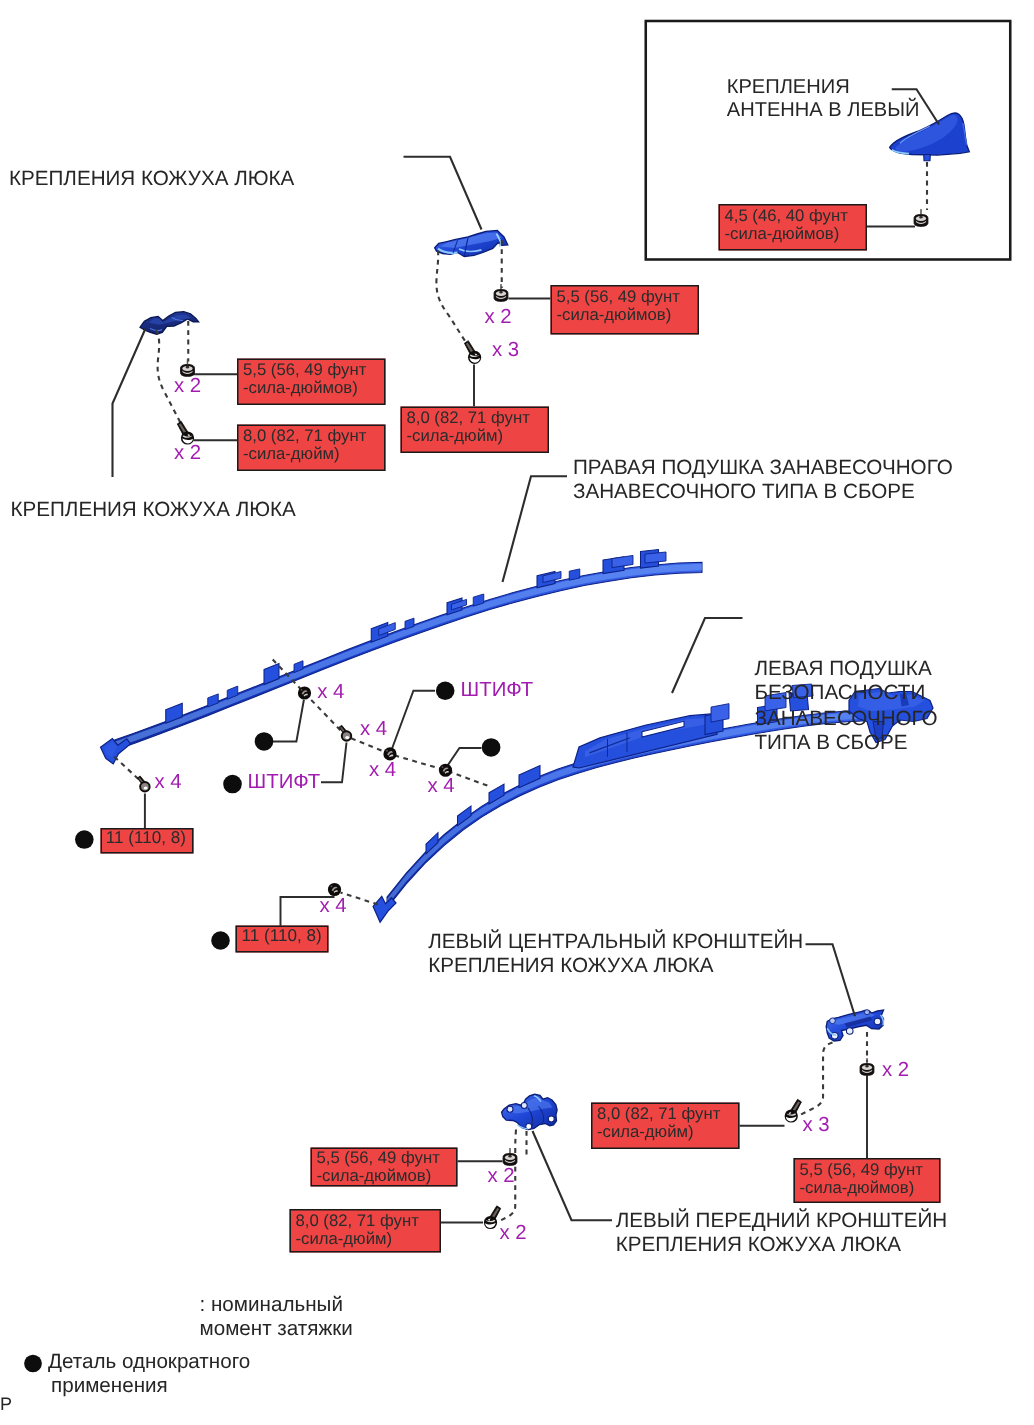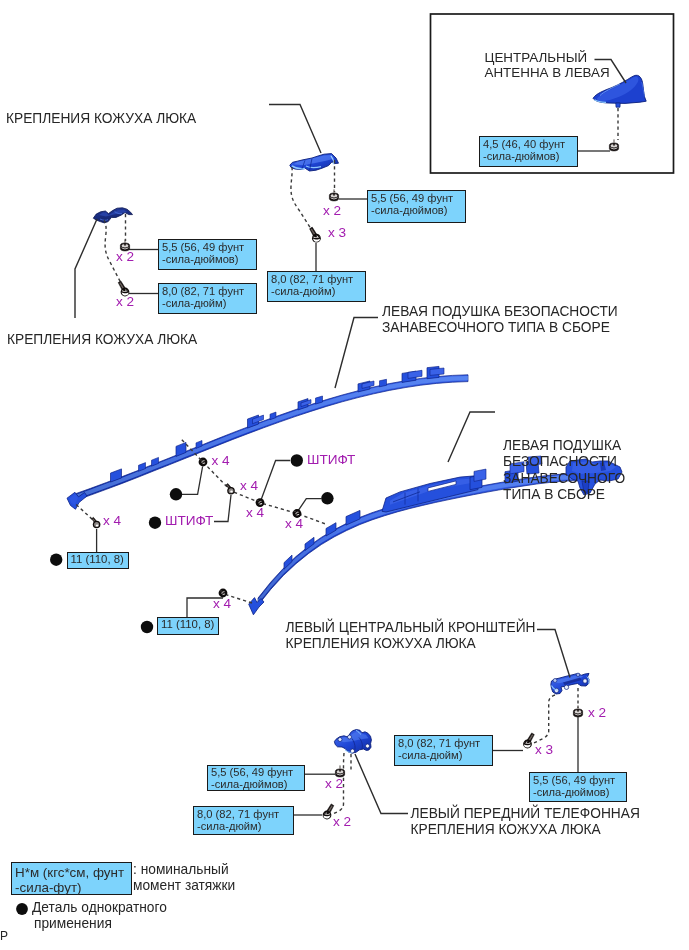--- a/index.html
+++ b/index.html
@@ -1,21 +1,21 @@
 <!DOCTYPE html>
 <html><head>
 <meta charset="utf-8">
 <style>
   html,body{margin:0;padding:0;background:#fff;}
   body{width:689px;height:950px;position:relative;overflow:hidden;
        font-family:"Liberation Sans", sans-serif; color:#231f20;}
   #stage{position:absolute;left:0;top:0;width:689px;height:950px;}
   .lbl{position:absolute;font-size:13.75px;line-height:16.4px;letter-spacing:0px;
        white-space:pre;color:#262626;}
-  .tbox{position:absolute;border:1.6px solid #1a1a1a;background:#7dd3fc;box-sizing:border-box;}
+  .tbox{position:absolute;border:1.6px solid #1a1a1a;background:#ef4444;box-sizing:border-box;}
   .tbox span{position:absolute;left:3px;font-size:11.15px;line-height:13px;white-space:pre;color:#2b2b2b;}
   .tbox .l1{top:0.5px;}
   .tbox .l2{top:12.5px;}
   svg.ov{position:absolute;left:0;top:0;width:689px;height:950px;overflow:visible;}
   .cnt{position:absolute;font-size:13.6px;white-space:pre;color:#a21caf;}
 </style>
 </head>
 <body>
 
 <div id="stage">
@@ -264,27 +264,27 @@
     <circle cx="56.2" cy="559.7" r="6.2"></circle>
     <circle cx="147" cy="627" r="6.2"></circle>
     <circle cx="22" cy="909" r="5.9"></circle>
   </g>
 </svg>
 
 <div class="lbl" style="left:6px;top:94.5px;"><br><span>КРЕПЛЕНИЯ КОЖУХА ЛЮКА</span></div>
 
 <div class="lbl" style="left:7px;top:316px;"><br><span>КРЕПЛЕНИЯ КОЖУХА ЛЮКА</span></div>
 
-<div class="lbl" style="left:382px;top:304px;"><span>ЛЕВАЯ ПОДУШКА БЕЗОПАСНОСТИ</span><br><span>ЗАНАВЕСОЧНОГО ТИПА В СБОРЕ</span></div>
+<div class="lbl" style="left:382px;top:304px;"><span>ПРАВАЯ ПОДУШКА ЗАНАВЕСОЧНОГО</span><br><span>ЗАНАВЕСОЧНОГО ТИПА В СБОРЕ</span></div>
 
 <div class="lbl" style="left:503px;top:394px;margin-top:44px;"><span>ЛЕВАЯ ПОДУШКА</span><br><span>БЕЗОПАСНОСТИ</span><br><span>ЗАНАВЕСОЧНОГО</span><br><span>ТИПА В СБОРЕ</span></div>
 
 <div class="lbl" style="left:285.5px;top:619.8px;"><span>ЛЕВЫЙ ЦЕНТРАЛЬНЫЙ КРОНШТЕЙН</span><br><span>КРЕПЛЕНИЯ КОЖУХА ЛЮКА</span></div>
 
-<div class="lbl" style="left:410.5px;top:805.8px;"><span>ЛЕВЫЙ ПЕРЕДНИЙ ТЕЛЕФОННАЯ</span><br><span>КРЕПЛЕНИЯ КОЖУХА ЛЮКА</span></div>
+<div class="lbl" style="left:410.5px;top:805.8px;"><span>ЛЕВЫЙ ПЕРЕДНИЙ КРОНШТЕЙН</span><br><span>КРЕПЛЕНИЯ КОЖУХА ЛЮКА</span></div>
 
 <div class="tbox" style="left:158px;top:239px;width:99px;height:31px;">
       <span class="l1">5,5 (56, 49 фунт</span>
       <span class="l2">-сила-дюймов)</span>
     </div>
 
 <div class="tbox" style="left:158px;top:283px;width:99px;height:31px;">
       <span class="l1">8,0 (82, 71 фунт</span>
       <span class="l2">-сила-дюйм)</span>
     </div>
@@ -325,24 +325,20 @@
 <div class="tbox" style="left:193px;top:806px;width:101px;height:29px;">
       <span class="l1">8,0 (82, 71 фунт</span>
       <span class="l2">-сила-дюйм)</span>
     </div>
 
 <div class="tbox" style="left:479px;top:136px;width:99px;height:31px;">
       <span class="l1">4,5 (46, 40 фунт</span>
       <span class="l2">-сила-дюймов)</span>
     </div>
 
-<div class="tbox" style="left:11px;top:862px;width:121px;height:33px;">
-      <span class="l1" style="font-size:13.4px;line-height:16.4px;top:2px;left:3px;">Н*м (кгс*см, фунт</span>
-      <span class="l2" style="font-size:13.4px;line-height:16.4px;top:17px;left:3px;">-сила-фут)</span>
-    </div>
 <div class="lbl" style="left:32px;top:900px;"><span>Деталь однократного</span><br><span style="padding-left:2px;display:inline-block">применения</span></div>
 <div class="lbl" style="left:133px;top:862px;"><span>: номинальный</span><br><span>момент затяжки</span></div>
 <div class="lbl" style="left:0px;top:928px;font-size:12px;">P</div>
 
 <div class="cnt" style="left:116px;top:249px;">x 2</div>
 <div class="cnt" style="left:116px;top:294px;">x 2</div>
 <div class="cnt" style="left:323px;top:203px;">x 2</div>
 <div class="cnt" style="left:328px;top:225px;">x 3</div>
 <div class="cnt" style="left:103px;top:512.5px;">x 4</div>
 <div class="cnt" style="left:211.5px;top:453.3px;">x 4</div>
@@ -351,15 +347,15 @@
 <div class="cnt" style="left:285px;top:516px;">x 4</div>
 <div class="cnt" style="left:213px;top:596px;">x 4</div>
 <div class="cnt" style="left:588px;top:705px;">x 2</div>
 <div class="cnt" style="left:535px;top:742px;">x 3</div>
 <div class="cnt" style="left:325px;top:776px;">x 2</div>
 <div class="cnt" style="left:333px;top:813.5px;">x 2</div>
 
 <div class="cnt" style="left:307px;top:451.8px;">ШТИФТ</div>
 <div class="cnt" style="left:165px;top:513px;">ШТИФТ</div>
 
-<div class="lbl" style="left:484.5px;top:50.3px;font-size:13.4px;line-height:15.1px;"><span>ЦЕНТРАЛЬНЫЙ</span><br><span>АНТЕННА В ЛЕВАЯ</span></div>
+<div class="lbl" style="left:484.5px;top:50.3px;font-size:13.4px;line-height:15.1px;"><span>КРЕПЛЕНИЯ</span><br><span>АНТЕННА В ЛЕВЫЙ</span></div>
 
 </div>
 
 </body></html>

